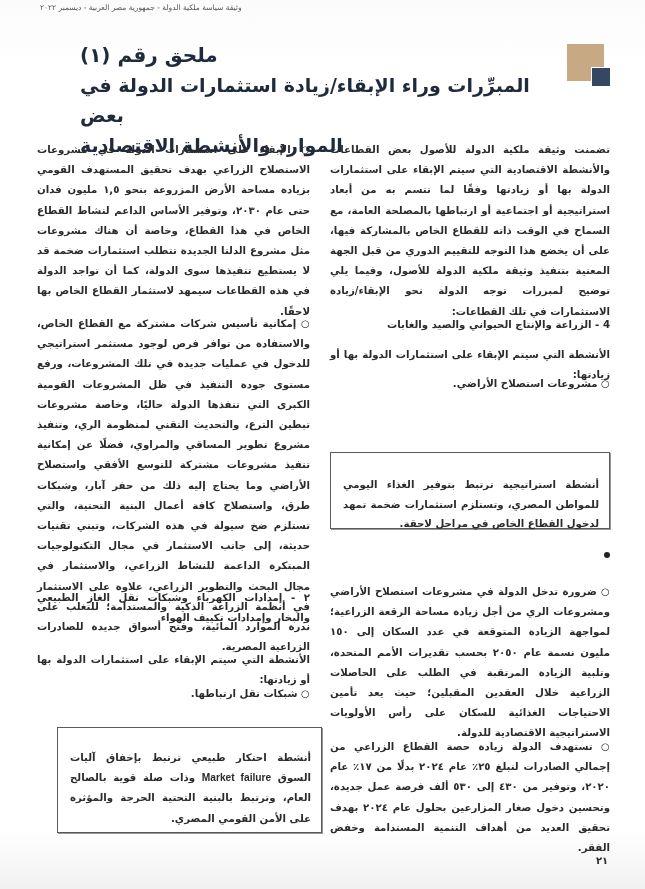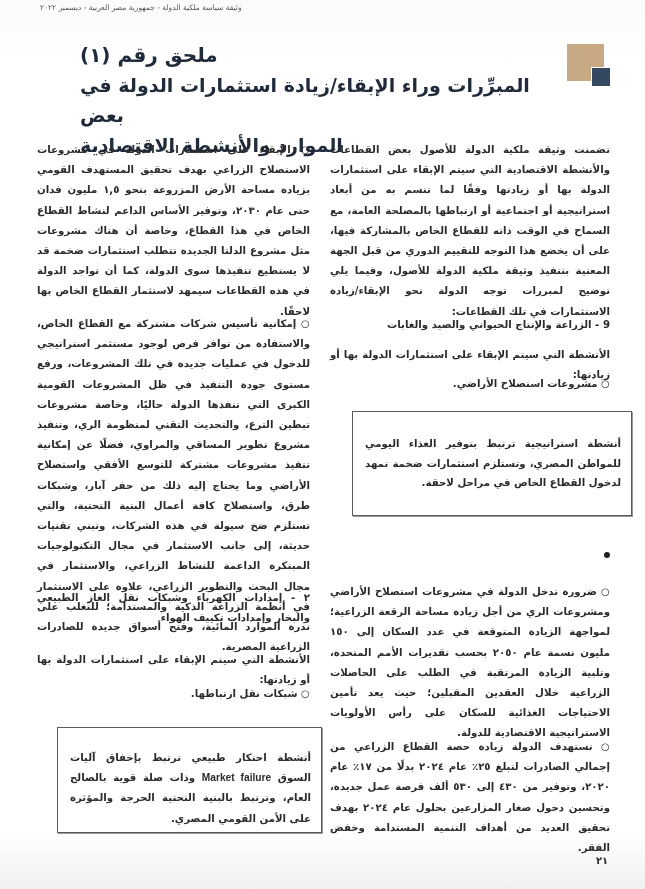--- a/index.html
+++ b/index.html
@@ -47,32 +47,32 @@
     <div class="annex-label">ملحق رقم (١)</div>
     <div class="title-line">المبرِّرات وراء الإبقاء/زيادة استثمارات الدولة في بعض</div>
     <div class="title-line">الموارد والأنشطة الاقتصادية</div>
   </div>
 
   <div class="col col-right" style="top:140px;">
     <p>تضمنت وثيقة ملكية الدولة للأصول بعض القطاعات والأنشطة الاقتصادية التي سيتم الإبقاء على استثمارات الدولة بها أو زيادتها وفقًا لما تتسم به من أبعاد استراتيجية أو اجتماعية أو ارتباطها بالمصلحة العامة، مع السماح في الوقت ذاته للقطاع الخاص بالمشاركة فيها، على أن يخضع هذا التوجه للتقييم الدوري من قبل الجهة المعنية بتنفيذ وثيقة ملكية الدولة للأصول، وفيما يلي توضيح لمبررات توجه الدولة نحو الإبقاء/زيادة الاستثمارات في تلك القطاعات:</p>
   </div>
 
   <div class="col col-right" style="top:315px;">
-    <p>9 - الزراعة والإنتاج الحيواني والصيد والغابات</p>
+    <p>4 - الزراعة والإنتاج الحيواني والصيد والغابات</p>
   </div>
 
   <div class="col col-right" style="top:345px;">
     <p>الأنشطة التي سيتم الإبقاء على استثمارات الدولة بها أو زيادتها:</p>
   </div>
 
   <div class="col col-right" style="top:374px;">
     <p>○ مشروعات استصلاح الأراضي.</p>
   </div>
 
-  <div class="col col-right framebox" style="top:411px; height:105px; padding-top:22px; line-height:19.5px;margin-left:22px;">
+  <div class="col col-right framebox" style="top:452px; height:77px; padding-top:22px; line-height:19.5px;">
     <p>أنشطة استراتيجية ترتبط بتوفير الغذاء اليومي للمواطن المصري، وتستلزم استثمارات ضخمة تمهد لدخول القطاع الخاص في مراحل لاحقة.</p>
   </div>
 
   <div class="col col-right" style="top:545px;">
     <p><span class="bullet-dot"></span></p>
   </div>
 
   <div class="col col-right" style="top:582px;">
     <p>○ ضرورة تدخل الدولة في مشروعات استصلاح الأراضي ومشروعات الري من أجل زيادة مساحة الرقعة الزراعية؛ لمواجهة الزيادة المتوقعة في عدد السكان إلى ١٥٠ مليون نسمة عام ٢٠٥٠ بحسب تقديرات الأمم المتحدة، وتلبية الزيادة المرتقبة في الطلب على الحاصلات الزراعية خلال العقدين المقبلين؛ حيث يعد تأمين الاحتياجات الغذائية للسكان على رأس الأولويات الاستراتيجية الاقتصادية للدولة.</p>
   </div>

